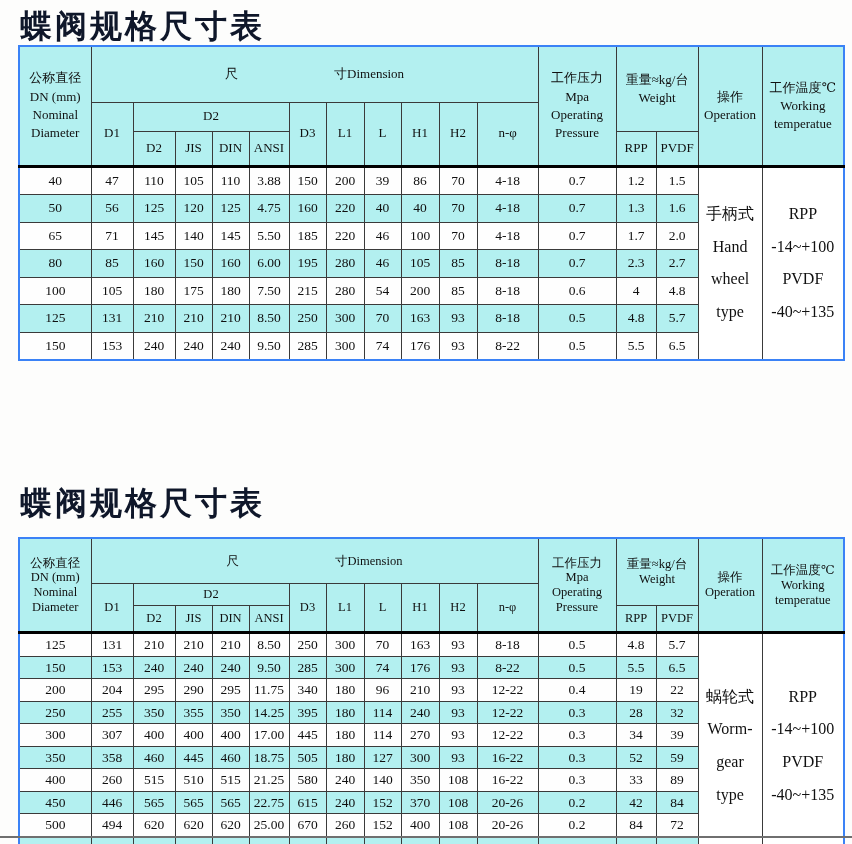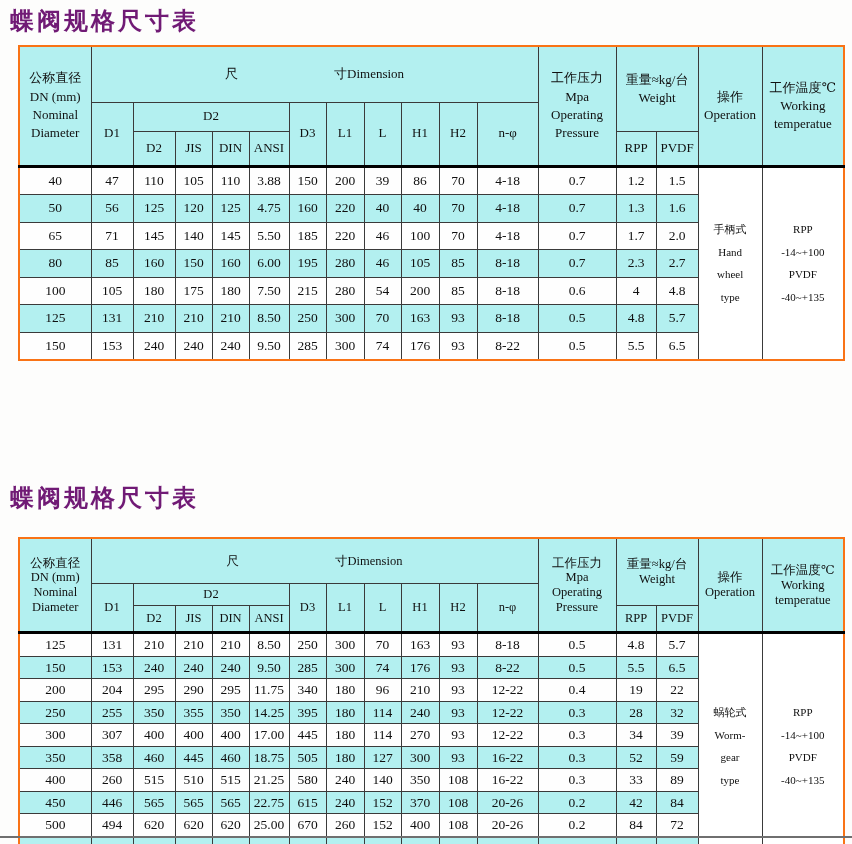--- a/index.html
+++ b/index.html
@@ -2,49 +2,49 @@
 <html><head>
 <meta charset="utf-8">
 <style>
   html,body { margin:0; padding:0; }
   body {
     width:852px; height:844px; position:relative; background:#fdfdfc;
     font-family:"Liberation Serif","DejaVu Serif",serif; color:#101010;
     overflow:hidden;
   }
   .doc-title {
-    position:absolute; left:10px; margin:0; font-weight:bold;
-    font-size:24px; letter-spacing:3px; color:#701a75;
+    position:absolute; left:20px; margin:0; font-weight:bold;
+    font-size:32px; letter-spacing:3px; color:#0f172a;
     font-family:"Liberation Serif","DejaVu Serif",serif;
   }
   #title-1 { top:5px; }
   #title-2 { top:482px; }
   .spec-table {
     position:absolute; left:18px; border-collapse:collapse; table-layout:fixed;
-    width:825px; background:#fff; border:2px solid #f97316;
+    width:825px; background:#fff; border:2px solid #3b82f6;
   }
   #table-1 { top:45px; }
   #table-2 { top:537px; }
   th, td {
     border:1px solid #3a3a3a; text-align:center; vertical-align:middle;
     padding:0; overflow:hidden;
   }
   thead th {
     background:#b3f0f0; font-weight:normal; font-size:13px;
     white-space:pre-line; line-height:1.4;
   }
   #table-2 thead th { line-height:1.18; font-size:12.5px; }
   thead { border-bottom:3px solid #000; }
   tbody td { font-size:13.5px; background:#fefefe; }
   #table-1 tbody td { height:26.5px; }
   #table-2 tbody td { height:21.5px; }
   tbody tr.cyan td { background:#b3f0f0; }
   tbody td.span-cell {
     background:#fff !important; white-space:pre-line; line-height:2.05;
-    font-size:11px;
+    font-size:16px;
   }
   .dim-flex { display:flex; justify-content:center; gap:96px; }
   #table-1 thead tr.r-top th { height:29px; }
   #table-1 thead tr.r-mid th { height:28px; }
   #table-1 thead tr.r-sub th { height:33px; }
   #table-2 thead tr.r-top th { height:20px; }
   #table-2 thead tr.r-mid th { height:21px; }
   #table-2 thead tr.r-sub th { height:25px; }
   .bottom-rule {
     position:absolute; left:0; top:836px; width:852px; height:2px;

